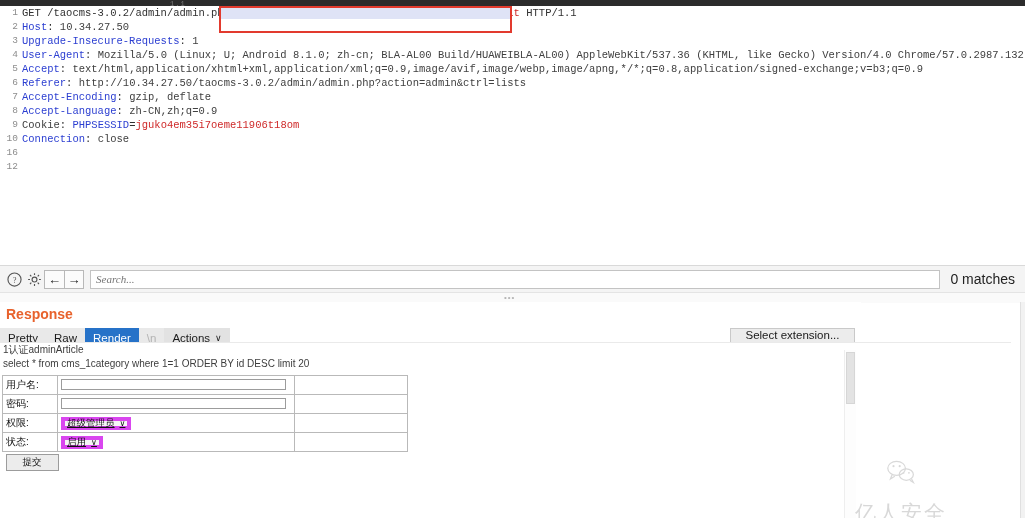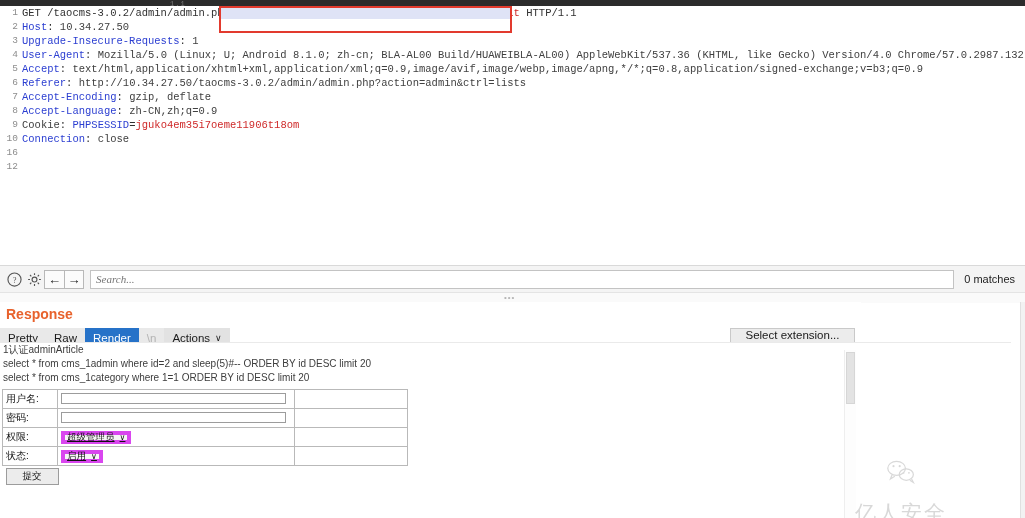--- a/index.html
+++ b/index.html
@@ -101,21 +101,21 @@
     font-family:"Liberation Serif", serif;
     font-style:italic;
     font-size:11px;
     color:#9b9b9b;
     padding:0 5px;
     box-sizing:border-box;
     outline:none;
   }
   #match-count{
     margin-left:10px;margin-right:6px;
-    font-size:11px;color:#222;
+    font-size:14px;color:#222;
     white-space:nowrap;
   }
 
   
   #splitter{
     position:absolute;left:0;top:292px;width:1025px;height:10px;
     background:#fafafa;
     border-top:1px solid #e4e4e4;
   }
   #splitter-handle{
@@ -317,21 +317,20 @@
       </div>
     </div>
 
   <div id="select-extension">
     <span>Select extension...</span>
     <span class="caret">∨</span>
   </div>
 
   <div id="response-body">
     <div class="render-text">1认证adminArticle</div>
-    <div class="render-text">select * from cms_1admin where id=2 and sleep(5)#-- ORDER BY id DESC limit 20</div>
     <div class="render-text">select * from cms_1category where 1=1 ORDER BY id DESC limit 20</div>
 
     <table id="render-form">
       <tbody id="render-form-body">
           <tr>
             <td class="label">用户名:</td>
             <td class="field"><span class="r-input"></span></td>
             <td class="pad">&nbsp;</td>
           </tr>
           <tr>

